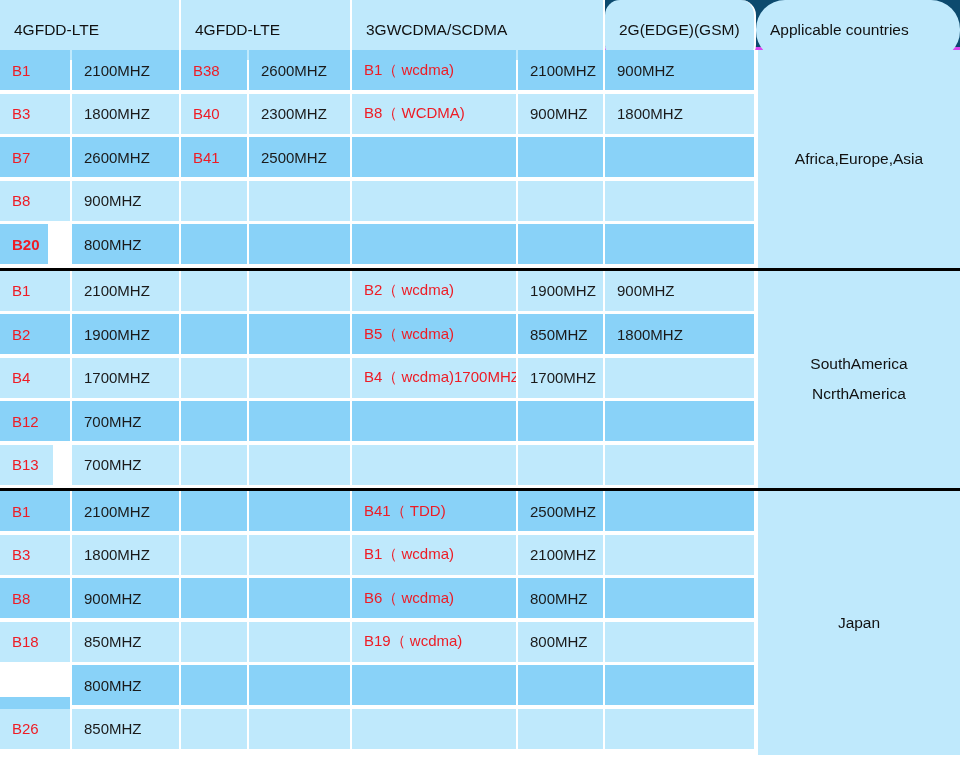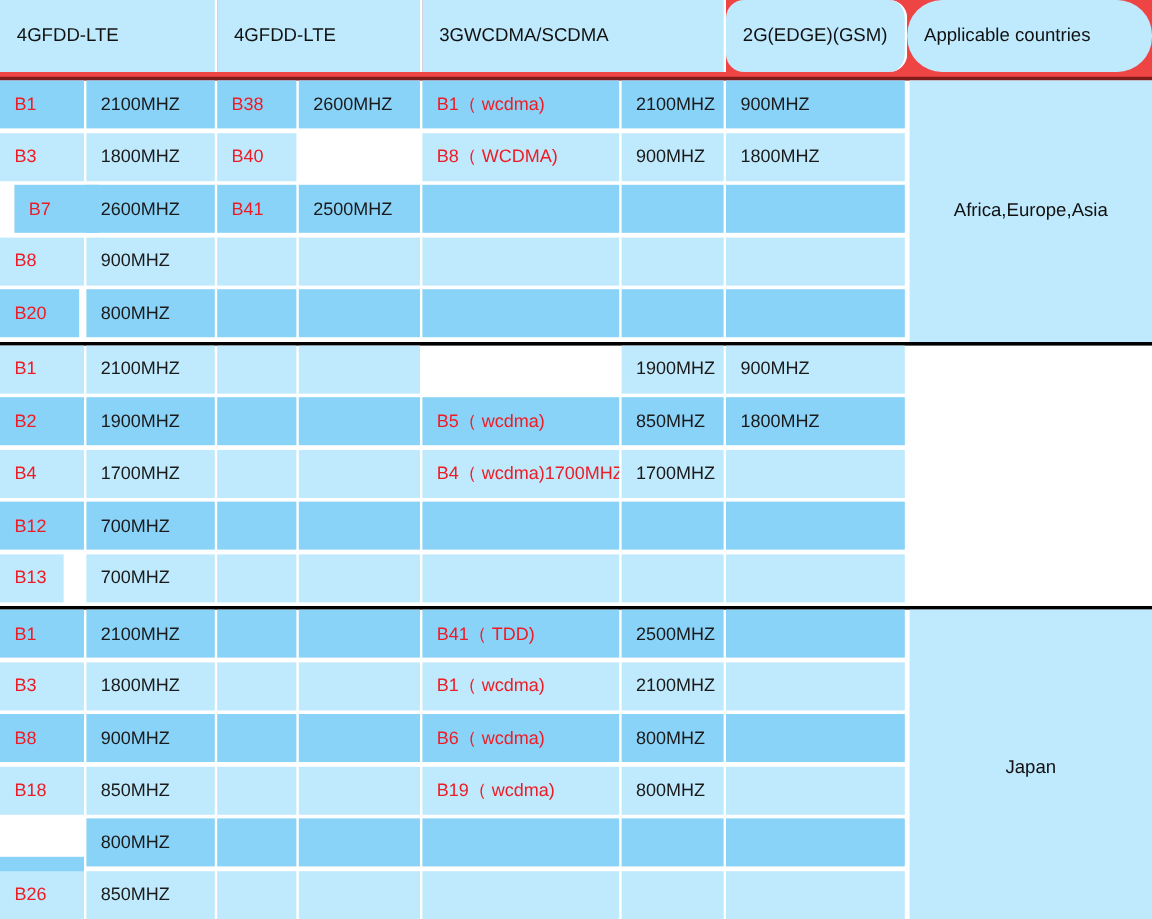--- a/index.html
+++ b/index.html
@@ -11,23 +11,23 @@
   }
   #table-root{
     position:relative;
     width:960px;
     height:760px;
     background:#ffffff;
   }
   
   .thead{
     position:relative;
-    height:67px;
-    background:#ef4444;
-    border-bottom:3px solid #7f1d1d;
+    height:50px;
+    background:#0c4a6e;
+    border-bottom:3px solid #d946ef;
     box-sizing:border-box;
   }
   .thead .hcell{
     position:absolute;
     top:0;
     height:60px;
     display:flex;
     align-items:center;
     padding-left:14px;
     box-sizing:border-box;
@@ -107,61 +107,63 @@
           <div class="cellbox dark red" style="left: 181px; width: 66px;">B38</div>
           <div class="cellbox dark" style="left: 249px; width: 101px;">2600MHZ</div>
           <div class="cellbox dark red" style="left: 352px; width: 164px;">B1（ wcdma)</div>
           <div class="cellbox dark" style="left: 518px; width: 85px;">2100MHZ</div>
           <div class="cellbox dark" style="left: 605px; width: 149px;">900MHZ</div>
         </div>
         <div class="rowstrip" style="top: 43.5px;">
           <div class="cellbox light red" style="left: 0px; width: 70px;">B3</div>
           <div class="cellbox light" style="left: 72px; width: 107px;">1800MHZ</div>
           <div class="cellbox light red" style="left: 181px; width: 66px;">B40</div>
+          <div class="cellbox light" style="left: 249px; width: 101px;">2300MHZ</div>
           <div class="cellbox light red" style="left: 352px; width: 164px;">B8（ WCDMA)</div>
           <div class="cellbox light" style="left: 518px; width: 85px;">900MHZ</div>
           <div class="cellbox light" style="left: 605px; width: 149px;">1800MHZ</div>
         </div>
         <div class="rowstrip" style="top: 87px;">
-          <div class="cellbox dark red" style="left: 12px; width: 70px;">B7</div>
+          <div class="cellbox dark red" style="left: 0px; width: 70px;">B7</div>
           <div class="cellbox dark" style="left: 72px; width: 107px;">2600MHZ</div>
           <div class="cellbox dark red" style="left: 181px; width: 66px;">B41</div>
           <div class="cellbox dark" style="left: 249px; width: 101px;">2500MHZ</div>
           <div class="cellbox dark blank" style="left: 352px; width: 164px;"></div>
           <div class="cellbox dark blank" style="left: 518px; width: 85px;"></div>
           <div class="cellbox dark blank" style="left: 605px; width: 149px;"></div>
         </div>
         <div class="rowstrip" style="top: 130.5px;">
           <div class="cellbox light red" style="left: 0px; width: 70px;">B8</div>
           <div class="cellbox light" style="left: 72px; width: 107px;">900MHZ</div>
           <div class="cellbox light blank" style="left: 181px; width: 66px;"></div>
           <div class="cellbox light blank" style="left: 249px; width: 101px;"></div>
           <div class="cellbox light blank" style="left: 352px; width: 164px;"></div>
           <div class="cellbox light blank" style="left: 518px; width: 85px;"></div>
           <div class="cellbox light blank" style="left: 605px; width: 149px;"></div>
         </div>
         <div class="rowstrip" style="top: 174px;">
-          <div class="cellbox dark red" style="left: 0px; width: 66px;">B20</div>
+          <div class="cellbox dark red" style="left: 0px; width: 48px; font-weight: bold;">B20</div>
           <div class="cellbox dark" style="left: 72px; width: 107px;">800MHZ</div>
           <div class="cellbox dark blank" style="left: 181px; width: 66px;"></div>
           <div class="cellbox dark blank" style="left: 249px; width: 101px;"></div>
           <div class="cellbox dark blank" style="left: 352px; width: 164px;"></div>
           <div class="cellbox dark blank" style="left: 518px; width: 85px;"></div>
           <div class="cellbox dark blank" style="left: 605px; width: 149px;"></div>
         </div>
         <div class="countrycell">
           <span>Africa,Europe,Asia</span>
         </div>
       </div>
       <div class="block" style="height: 220.5px;">
         <div class="rowstrip" style="top: 0px;">
           <div class="cellbox light red" style="left: 0px; width: 70px;">B1</div>
           <div class="cellbox light" style="left: 72px; width: 107px;">2100MHZ</div>
           <div class="cellbox light blank" style="left: 181px; width: 66px;"></div>
           <div class="cellbox light blank" style="left: 249px; width: 101px;"></div>
+          <div class="cellbox light red" style="left: 352px; width: 164px;">B2（ wcdma)</div>
           <div class="cellbox light" style="left: 518px; width: 85px;">1900MHZ</div>
           <div class="cellbox light" style="left: 605px; width: 149px;">900MHZ</div>
         </div>
         <div class="rowstrip" style="top: 43.5px;">
           <div class="cellbox dark red" style="left: 0px; width: 70px;">B2</div>
           <div class="cellbox dark" style="left: 72px; width: 107px;">1900MHZ</div>
           <div class="cellbox dark blank" style="left: 181px; width: 66px;"></div>
           <div class="cellbox dark blank" style="left: 249px; width: 101px;"></div>
           <div class="cellbox dark red" style="left: 352px; width: 164px;">B5（ wcdma)</div>
           <div class="cellbox dark" style="left: 518px; width: 85px;">850MHZ</div>
@@ -186,20 +188,24 @@
           <div class="cellbox dark blank" style="left: 605px; width: 149px;"></div>
         </div>
         <div class="rowstrip" style="top: 174px;">
           <div class="cellbox light red" style="left: 0px; width: 53px;">B13</div>
           <div class="cellbox light" style="left: 72px; width: 107px;">700MHZ</div>
           <div class="cellbox light blank" style="left: 181px; width: 66px;"></div>
           <div class="cellbox light blank" style="left: 249px; width: 101px;"></div>
           <div class="cellbox light blank" style="left: 352px; width: 164px;"></div>
           <div class="cellbox light blank" style="left: 518px; width: 85px;"></div>
           <div class="cellbox light blank" style="left: 605px; width: 149px;"></div>
+        </div>
+        <div class="countrycell">
+          <span>SouthAmerica</span>
+          <span>NcrthAmerica</span>
         </div>
       </div>
       <div class="block last" style="height: 264px;">
         <div class="rowstrip" style="top: 0px;">
           <div class="cellbox dark red" style="left: 0px; width: 70px;">B1</div>
           <div class="cellbox dark" style="left: 72px; width: 107px;">2100MHZ</div>
           <div class="cellbox dark blank" style="left: 181px; width: 66px;"></div>
           <div class="cellbox dark blank" style="left: 249px; width: 101px;"></div>
           <div class="cellbox dark red" style="left: 352px; width: 164px;">B41（ TDD)</div>
           <div class="cellbox dark" style="left: 518px; width: 85px;">2500MHZ</div>

